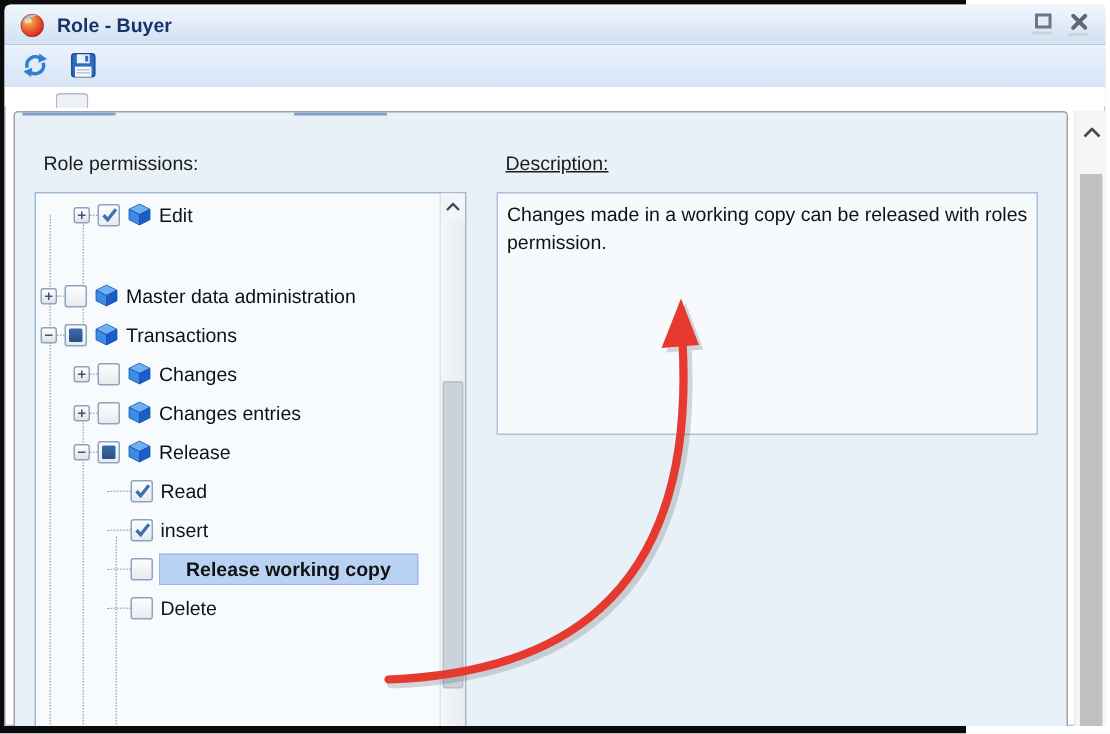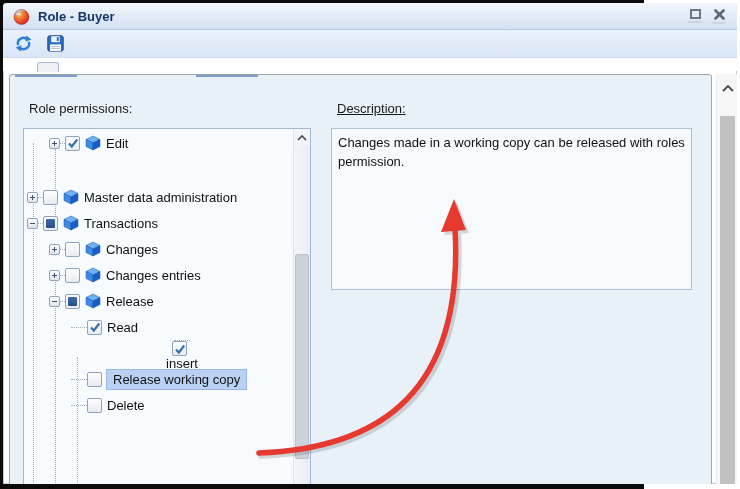--- a/index.html
+++ b/index.html
@@ -41,21 +41,21 @@
        background:linear-gradient(#ffffff,#dde3ec);}
   .exp::before{content:"";position:absolute;left:2px;right:2px;top:4px;height:1px;background:#43536a;}
   .exp.plus::after{content:"";position:absolute;top:2px;bottom:2px;left:4px;width:1px;background:#43536a;}
   .stub{height:1px;border-top:1px dotted #9fb0c2;flex:none;}
   .s5{width:5px;} .s16{width:16px;}
   .cb{width:15px;height:15px;border:1px solid #8fa3bd;border-radius:2px;flex:none;margin-right:5px;
       background:linear-gradient(#fdfdfe,#e7ebf1);display:flex;align-items:center;justify-content:center;}
   .part{width:9px;height:9px;border-radius:1px;background:linear-gradient(#3c6ca8,#274f86);}
   .cube{flex:none;margin-right:5px;width:16px;height:16px;}
   .lbl{font-size:13px;color:#111;white-space:nowrap;}
-  .lbl.selected{background:#b9d2f4;outline:1px solid #9cb8e6;padding:2px 6px;}
+  .lbl.selected{background:#b9d2f4;outline:1px solid #9cb8e6;padding:2px 17px;font-weight:bold;}
   .tree-scroll{width:17px;border-left:1px solid #dce3ec;background:linear-gradient(90deg,#f3f6fa,#e9edf3);
                position:relative;flex:none;}
   .tree-scroll .arrow{position:absolute;left:0;top:0;width:16px;height:17px;display:flex;align-items:center;
                justify-content:center;background:#f1f4f8;border:none;padding:0;}
   .tree-thumb{position:absolute;left:1px;top:125px;width:14px;height:205px;background:#ccd2da;
               border:1px solid #b8bfc9;border-radius:2px;}
   
   .desc-box{position:absolute;left:321px;top:53px;width:361px;height:162px;background:#f6fafc;
             border:1px solid #aebfd9;padding:4px 6px;font-size:13px;line-height:19px;color:#111;}
   
@@ -214,21 +214,21 @@
             </div>
             <div class="tree-row" style="margin-left: 47px;">
               <div class="stub s16"></div>
               <div class="cb">
                 <svg width="12" height="12" viewBox="0 0 12 12">
                   <polyline points="2,6.5 4.8,9.5 10.3,2.5" fill="none" stroke="#3a72ae" stroke-width="2.2"></polyline>
                 </svg>
               </div>
               <div class="lbl">Read</div>
             </div>
-            <div class="tree-row" style="margin-left: 47px; flex-direction: column;">
+            <div class="tree-row" style="margin-left: 47px;">
               <div class="stub s16"></div>
               <div class="cb">
                 <svg width="12" height="12" viewBox="0 0 12 12">
                   <polyline points="2,6.5 4.8,9.5 10.3,2.5" fill="none" stroke="#3a72ae" stroke-width="2.2"></polyline>
                 </svg>
               </div>
               <div class="lbl">insert</div>
             </div>
             <div class="tree-row" style="margin-left: 47px;">
               <div class="stub s16"></div>

